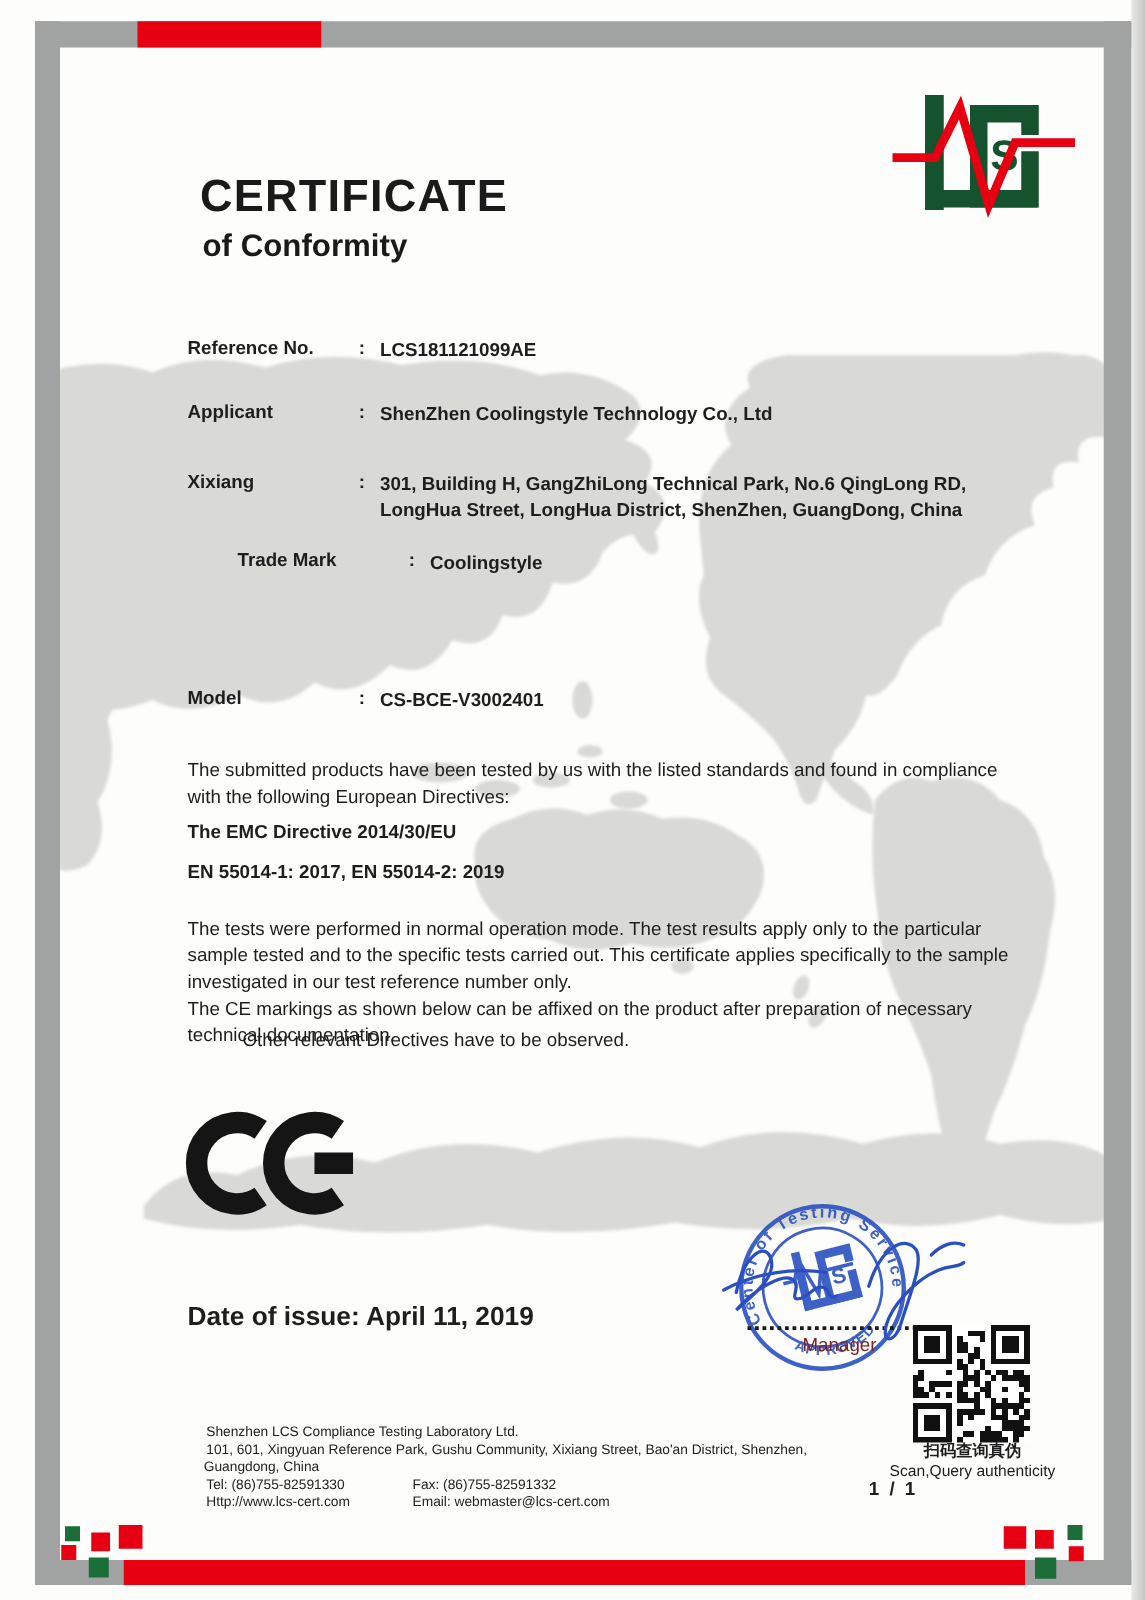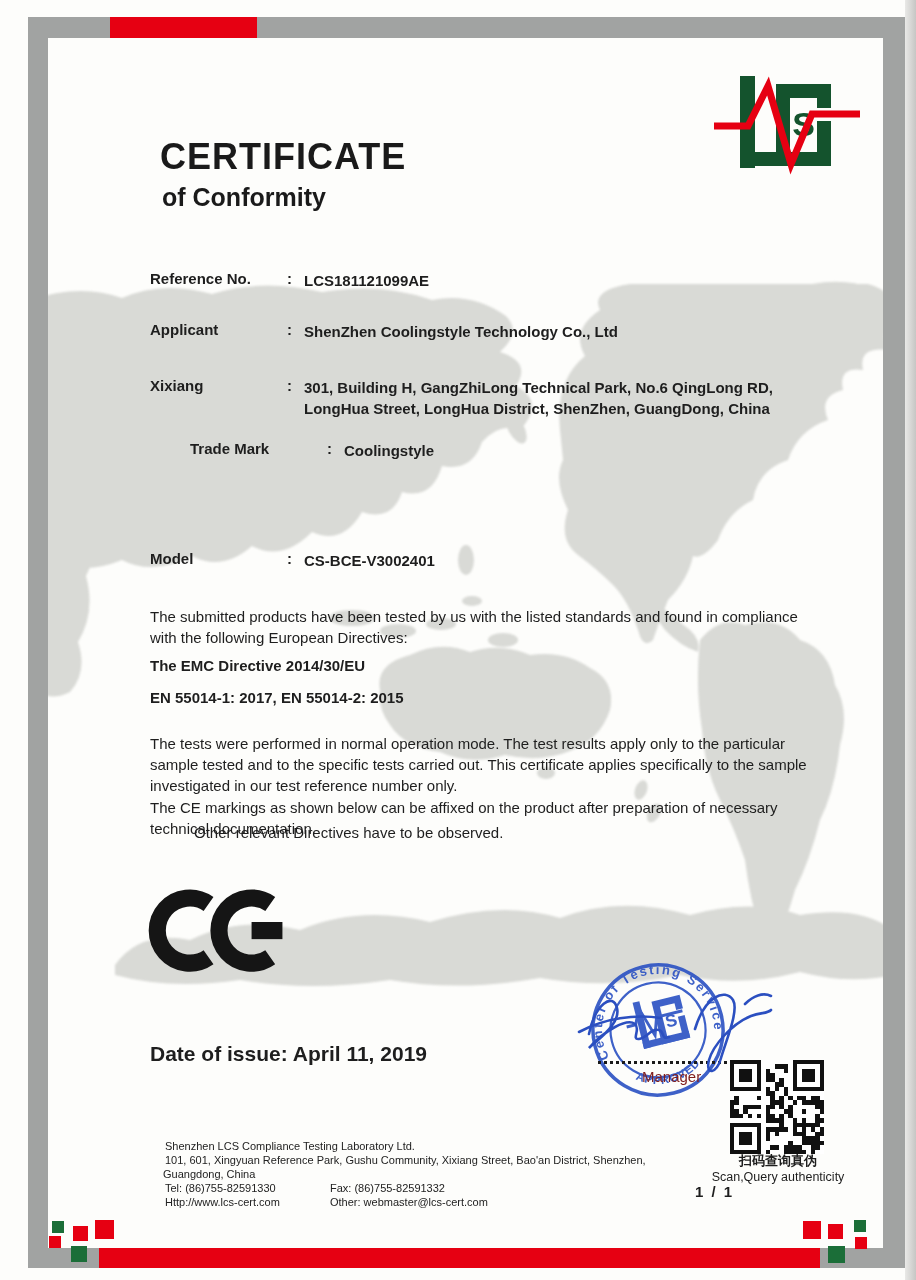--- a/index.html
+++ b/index.html
@@ -175,21 +175,21 @@
     <div class="frow" id="row3">
       <span class="lab">Trade Mark</span><span class="col">:</span><span class="val">Coolingstyle</span>
     </div>
     <div class="frow" id="row5">
       <span class="lab">Model</span><span class="col">:</span><span class="val">CS-BCE-V3002401</span>
     </div>
 
     <div class="para" id="p-compliance">The submitted products have been tested by us with the listed standards and found in compliance
 with the following European Directives:</div>
     <div class="para bold" id="p-directive">The EMC Directive 2014/30/EU</div>
-    <div class="para bold" id="p-standards">EN 55014-1: 2017, EN 55014-2: 2015</div>
+    <div class="para bold" id="p-standards">EN 55014-1: 2017, EN 55014-2: 2019</div>
     <div class="para" id="p-tests">The tests were performed in normal operation mode. The test results apply only to the particular
 sample tested and to the specific tests carried out. This certificate applies specifically to the sample
 investigated in our test reference number only.</div>
     <div class="para" id="p-ce">The CE markings as shown below can be affixed on the product after preparation of necessary
 technical documentation.</div>
     <div class="para" id="p-other">Other relevant Directives have to be observed.</div>
 
     <svg class="ce" width="150" height="90" viewBox="0 0 175 105">
       <path d="M71.8,20.9 A38,38 0 1 0 71.8,83.1" fill="none" stroke="#151515" stroke-width="20"></path>
       <path d="M143.8,20.9 A38,38 0 1 0 143.8,83.1" fill="none" stroke="#151515" stroke-width="20"></path>
@@ -378,15 +378,15 @@
     </div>
 
     <div class="pagenum">1 / 1</div>
 
     <div class="foot" id="f-company">Shenzhen LCS Compliance Testing Laboratory Ltd.</div>
     <div class="foot" id="f-addr1">101, 601, Xingyuan Reference Park, Gushu Community, Xixiang Street, Bao'an District, Shenzhen,</div>
     <div class="foot" id="f-addr2">Guangdong, China</div>
     <div class="foot" id="f-tel">Tel: (86)755-82591330</div>
     <div class="foot" id="f-fax">Fax: (86)755-82591332</div>
     <div class="foot" id="f-web">Http://www.lcs-cert.com</div>
-    <div class="foot" id="f-email">Other: webmaster@lcs-cert.com</div>
+    <div class="foot" id="f-email">Email: webmaster@lcs-cert.com</div>
   </div>
 </div>
 
 </body></html>

